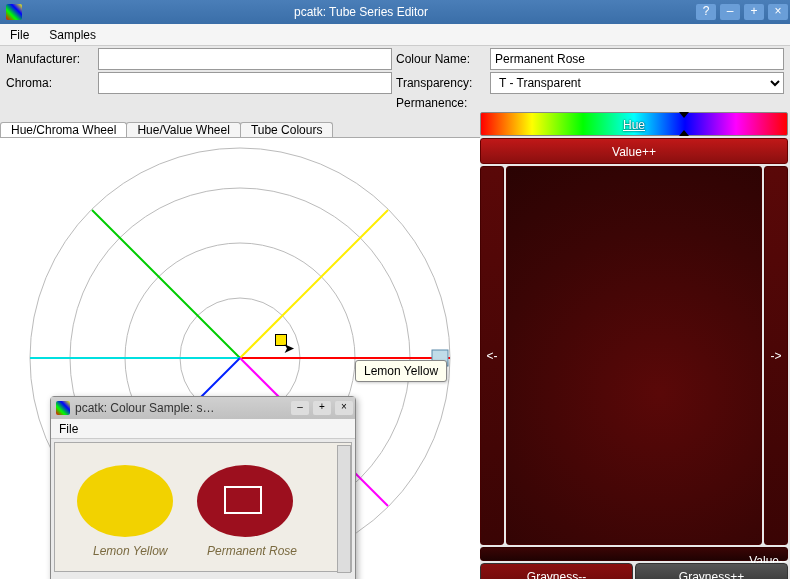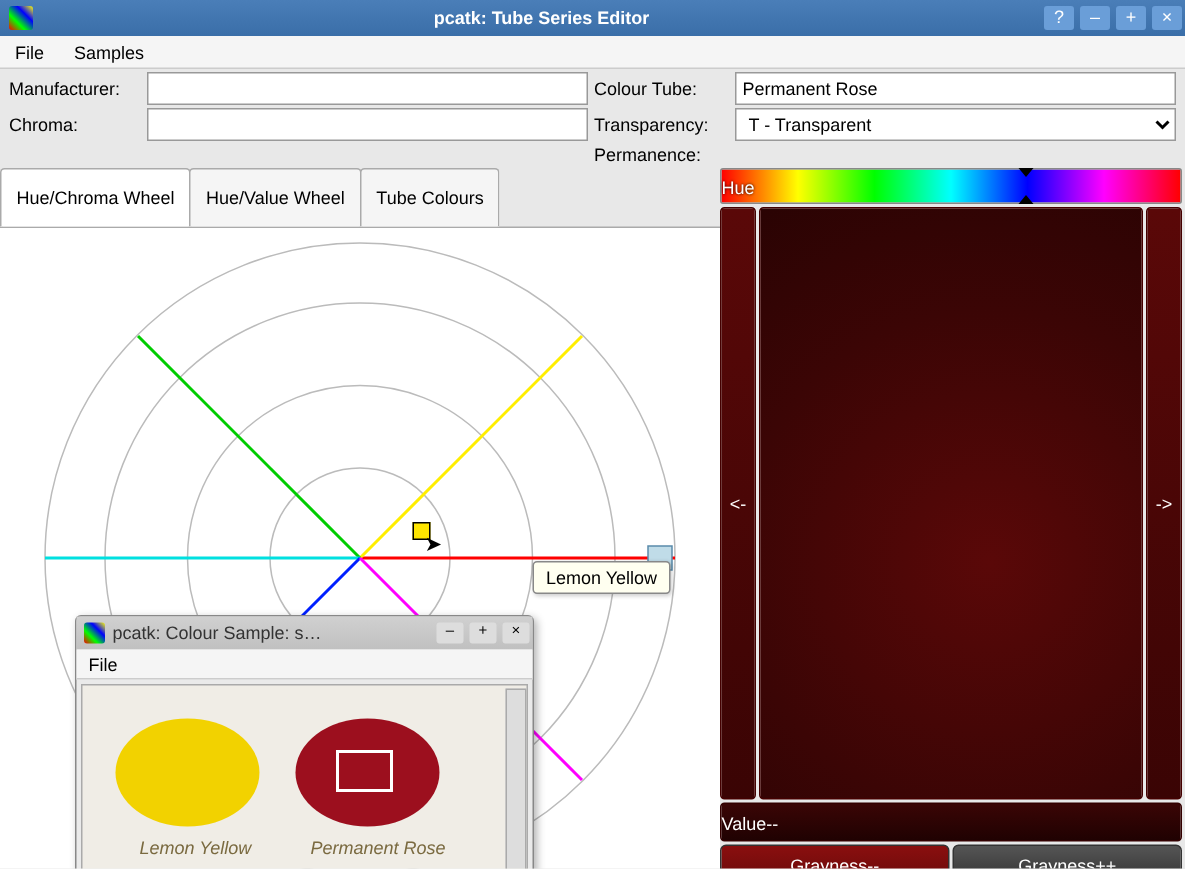--- a/index.html
+++ b/index.html
@@ -1,51 +1,51 @@
 <!DOCTYPE html>
 <html><head>
 <meta charset="utf-8">
 <style>
 * { box-sizing: border-box; margin: 0; padding: 0; font-family: sans-serif; font-size: 12px; }
 body { width: 790px; height: 579px; background: #e8e8e8; overflow: hidden; }
 .titlebar { background: linear-gradient(#4a7eb8, #3a6ea8); color: #fff; height: 24px; display: flex; align-items: center; }
 .titlebar .icon { width: 16px; height: 16px; margin: 0 6px; background: linear-gradient(45deg,#f00,#0f0,#00f,#ff0); border-radius: 2px; }
-.titlebar .title { flex: 1; font-weight: bold; text-align: center; }
+.titlebar .title { flex: 1; font-weight: normal; text-align: center; }
 .titlebar .wbtn { width: 20px; height: 16px; margin: 0 2px; background: #6a9ed8; color: #fff; text-align: center; line-height: 14px; border-radius: 2px; cursor: pointer; }
 .menubar { background: #f5f5f5; height: 22px; display: flex; align-items: center; border-bottom: 1px solid #ccc; }
 .menubar .menu { padding: 2px 10px; cursor: pointer; }
 .top-grid { display: grid; grid-template-columns: 88px 1fr 90px 1fr; gap: 2px 4px; align-items: center; padding: 2px 6px; }
 .top-grid label { text-align: left; }
 .top-grid input, .top-grid select { height: 22px; border: 1px solid #999; background:#fff; padding: 0 4px; width:100%; }
 .main { display: flex; height: calc(579px - 24px - 22px - 56px); }
 .left { flex: 1; position: relative; }
 .tabs { display: flex; border-bottom: 1px solid #aaa; background:#e8e8e8; }
-.tab { padding: 12px 10px; border: 1px solid #aaa; border-bottom: none; background: #f5f5f5; margin-right: -1px; cursor: pointer; border-radius: 3px 3px 0 0; }
+.tab { padding: 0 10px; border: 1px solid #aaa; border-bottom: none; background: #f5f5f5; margin-right: -1px; cursor: pointer; border-radius: 3px 3px 0 0; margin-top: 10px; }
 .tab.active { background: #fff; font-weight: normal; }
 .wheel-area { position: relative; width: 100%; height: calc(100% - 24px); background: #fff; overflow: hidden; }
 .wheel-area svg { position:absolute; top:0; left:0; }
 .tooltip { position: absolute; left: 355px; top: 222px; background: #fffff0; border: 1px solid #888; padding: 3px 8px; border-radius: 3px; box-shadow: 1px 1px 3px rgba(0,0,0,.2); }
 .marker { position:absolute; left:275px; top:196px; width:12px; height:12px; border:1px solid #000; background:#ffe600; }
 .cursor-arrow { position:absolute; left:283px; top:202px; font-size:14px; color:#000; }
 .sample-window { position:absolute; left:50px; top:258px; width:306px; height:224px; border:1px solid #888; background:#eaeaea; box-shadow:2px 2px 6px rgba(0,0,0,.3); border-radius:4px; }
 .sample-window .sw-title { background: linear-gradient(#d0d0d0,#c0c0c0); height:22px; display:flex; align-items:center; font-size:11px; }
 .sample-window .sw-title .icon { width:14px; height:14px; margin:0 5px; background:linear-gradient(45deg,#f00,#0f0,#00f,#ff0); border-radius:2px;}
 .sample-window .sw-title .t {flex:1; color:#333;}
 .sample-window .sw-title .wb { width:18px; height:14px; background:#ddd; margin:0 2px; text-align:center; line-height:12px; font-size:10px; border-radius:2px; cursor:pointer;}
 .sample-window .sw-menu { height:20px; background:#f5f5f5; display:flex; align-items:center; border-bottom:1px solid #ccc;}
 .sample-window .sw-menu .mi { padding:0 8px; cursor:pointer;}
 .sample-canvas { position:relative; height:130px; margin:3px; border:1px solid #aaa; background:#f0ede6; overflow:hidden;}
 .sw-scroll-v { position:absolute; right:4px; top:48px; width:14px; height:128px; background:#ddd; border:1px solid #aaa;}
 .right { width: 310px; display:flex; flex-direction:column; gap:2px; padding-right:2px; }
-.gradient-bar { height: 24px; position:relative; color:#fff; text-align:left; line-height:24px; font-size:12px; text-shadow:0 0 2px #000; border-radius:2px; border:1px solid #888; cursor:pointer;}
+.gradient-bar { height: 24px; position:relative; color:#fff; text-align:center; line-height:24px; font-size:12px; text-shadow:0 0 2px #000; border-radius:2px; border:1px solid #888; cursor:pointer;text-decoration:underline;}
 .hue-bar { background: linear-gradient(to right, #ff0000,#ffff00,#00ff00,#00ffff,#0000ff,#ff00ff,#ff0000); }
 .value-bar { background: linear-gradient(to right,#000,#fff); }
 .chroma-bar { background: linear-gradient(to right,#000,#ff0000); }
 .valuepp { background: linear-gradient(#c01818,#8a0f0f); height:26px; color:#fff; text-align:center; line-height:26px; border-radius:3px; border:1px solid #600; cursor:pointer;}
-.valuemm { background: linear-gradient(#3a0505,#200202); height:26px; color:#fff; text-align:left; line-height:26px; border-radius:3px; border:1px solid #300; cursor:pointer;}
+.valuemm { background: linear-gradient(#3a0505,#200202); height:14px; color:#fff; text-align:right; line-height:26px; border-radius:3px; border:1px solid #300; cursor:pointer;}
 .swatch-row { display:flex; gap:2px; flex:1; }
 .swatch-side { width:24px; background: linear-gradient(#5a0808,#3a0404); color:#fff; display:flex; align-items:center; justify-content:center; border-radius:3px; border:1px solid #400; cursor:pointer;}
 .swatch-main { flex:1; background: radial-gradient(circle at 60% 60%, #5a0808, #3b0505 60%, #2a0303); border-radius:3px; border:1px solid #400;}
 .gray-row { display:flex; gap:2px; }
 .gray-btn { flex:1; height:26px; border-radius:4px; color:#fff; text-align:center; line-height:26px; cursor:pointer; border:1px solid #333;}
 .gray-minus { background: linear-gradient(#8a0f0f,#6a0a0a);}
 .gray-plus { background: linear-gradient(#555,#333);}
 .tri { position:absolute; width:0; height:0; border-left:5px solid transparent; border-right:5px solid transparent;}
 .tri-down { border-top:6px solid #000; top:-1px;}
 .tri-up { border-bottom:6px solid #000; bottom:-1px;}
@@ -63,21 +63,21 @@
 </div>
 
 <div class="menubar">
   <div class="menu">File</div>
   <div class="menu">Samples</div>
 </div>
 
 <div class="top-grid">
   <label>Manufacturer:</label>
   <input type="text" value="" style="">
-  <label>Colour Tube:</label>
+  <label>Colour Name:</label>
   <input type="text" value="Permanent Rose" style="">
 
   <label>Chroma:</label>
   <input type="text" value="" style="">
   <label>Transparency:</label>
   <select><option>T      - Transparent</option></select>
 
   <span></span>
     <span></span>
   <label>Permanence:</label>
@@ -135,20 +135,21 @@
       </div>
     </div>
   </div>
 
   <div class="right">
     <div class="gradient-bar hue-bar">
       <span>Hue</span>
       <div class="tri tri-down" style="left:198px;"></div>
       <div class="tri tri-up" style="left:198px;"></div>
     </div>
+    <div class="valuepp">Value++</div>
     <div class="swatch-row">
       <div class="swatch-side">&lt;-</div>
       <div class="swatch-main"></div>
       <div class="swatch-side">-&gt;</div>
     </div>
     <div class="valuemm">Value--</div>
     <div class="gray-row">
       <div class="gray-btn gray-minus">Grayness--</div>
       <div class="gray-btn gray-plus">Grayness++</div>
     </div>

